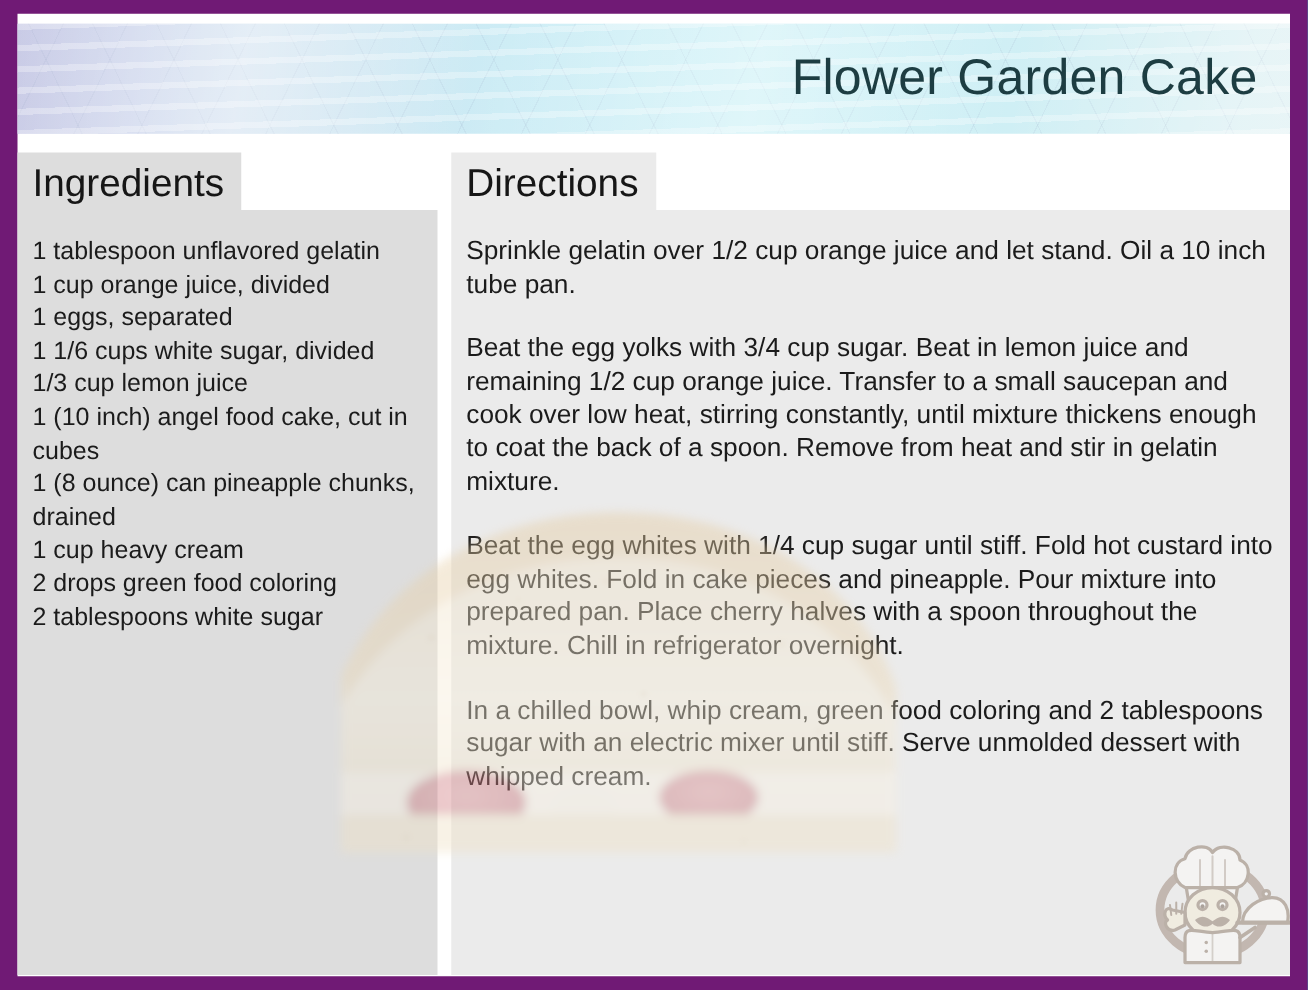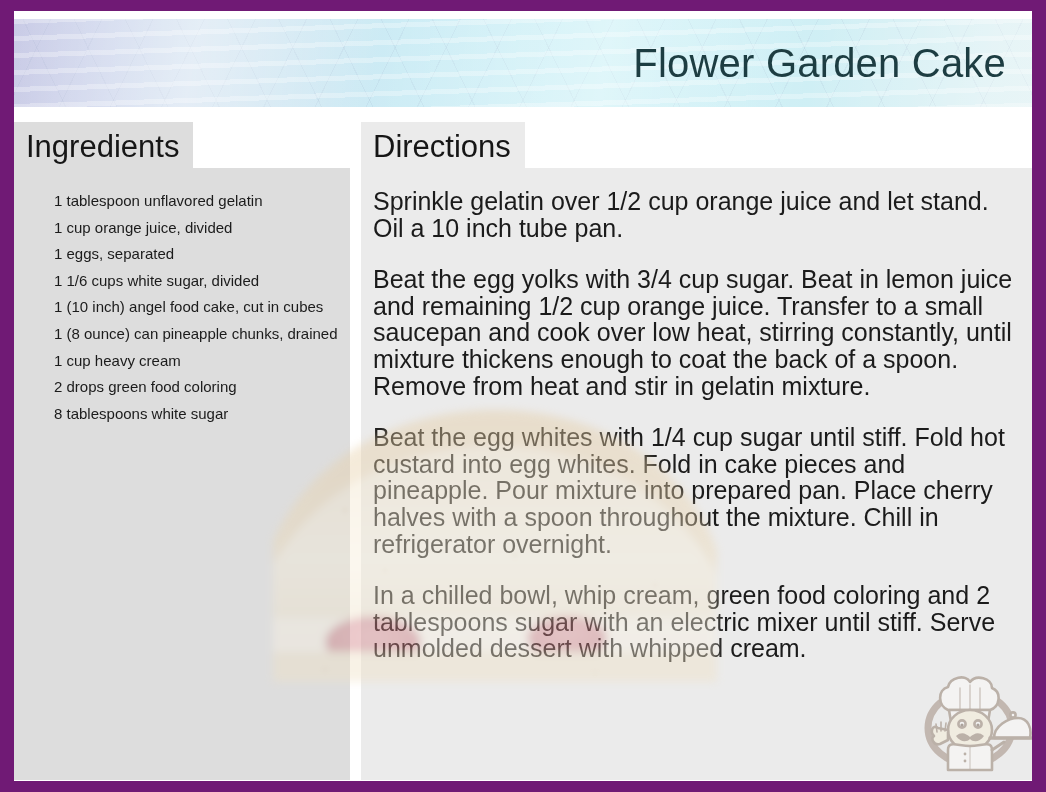--- a/index.html
+++ b/index.html
@@ -123,28 +123,27 @@
     width: 100%;
     height: 612px;
     box-sizing: border-box;
     padding: 20px 12px 0 12px;
     overflow: hidden;
   }
   #panel-ingredients .panel-body { background: #dddddd; }
   #panel-directions  .panel-body { background: #ebebeb; }
 
   .ing-line {
-    font-size: 15px;
+    font-size: 20px;
     line-height: 26.6px;
     color: #1b1b1b;
     white-space: pre-wrap;
-    margin-left: 28px;
   }
   .dir-para {
-    font-size: 25px;
+    font-size: 21px;
     line-height: 26.6px;
     color: #1b1b1b;
     margin: 0 0 25px 0;
   }
   .dir-para:last-child { margin-bottom: 0; }
 
   
   #cake-photo {
     position: absolute;
     left: 255px;
@@ -179,25 +178,26 @@
 
   <div id="panels">
 
     <div class="panel" id="panel-ingredients">
       <div class="panel-tab">Ingredients</div>
       <div class="panel-body" id="ingredients-body">
           <div class="ing-line">1 tablespoon unflavored gelatin</div>
           <div class="ing-line">1 cup orange juice, divided</div>
           <div class="ing-line">1 eggs, separated</div>
           <div class="ing-line">1 1/6 cups white sugar, divided</div>
+          <div class="ing-line">1/3 cup lemon juice</div>
           <div class="ing-line">1 (10 inch) angel food cake, cut in cubes</div>
           <div class="ing-line">1 (8 ounce) can pineapple chunks, drained</div>
           <div class="ing-line">1 cup heavy cream</div>
           <div class="ing-line">2 drops green food coloring</div>
-          <div class="ing-line">8 tablespoons white sugar</div>
+          <div class="ing-line">2 tablespoons white sugar</div>
         </div>
     </div>
 
     <div class="panel" id="panel-directions">
       <div class="panel-tab">Directions</div>
       <div class="panel-body" id="directions-body">
           <p class="dir-para">Sprinkle gelatin over 1/2 cup orange juice and let stand.  Oil a 10 inch tube pan.</p>
           <p class="dir-para">Beat the egg yolks with 3/4 cup sugar.  Beat in lemon juice and remaining 1/2 cup orange juice.  Transfer to a small saucepan and cook over low heat, stirring constantly, until mixture thickens enough to coat the back of a spoon.  Remove from heat and stir in gelatin mixture.</p>
           <p class="dir-para">Beat the egg whites with 1/4 cup sugar until stiff.  Fold hot custard into egg whites.  Fold in cake pieces and pineapple.  Pour mixture into prepared pan.  Place cherry halves with a spoon throughout the mixture.  Chill in refrigerator overnight.</p>
           <p class="dir-para">In a chilled bowl, whip cream, green food coloring and 2 tablespoons sugar with an electric mixer until stiff.  Serve unmolded dessert with whipped cream.</p>

